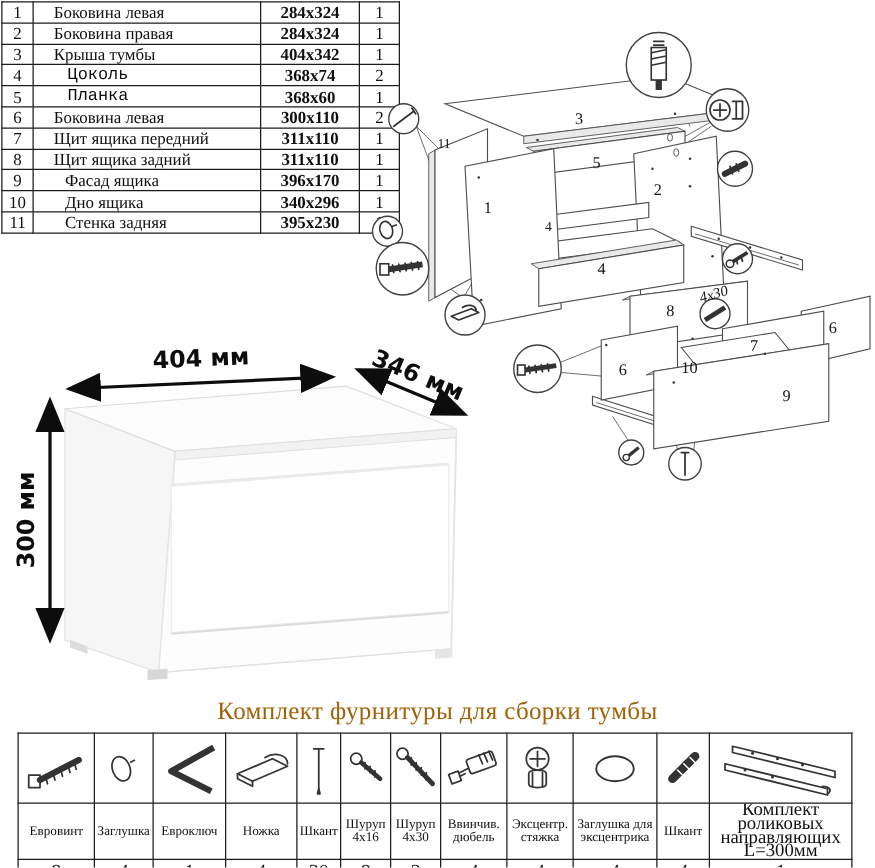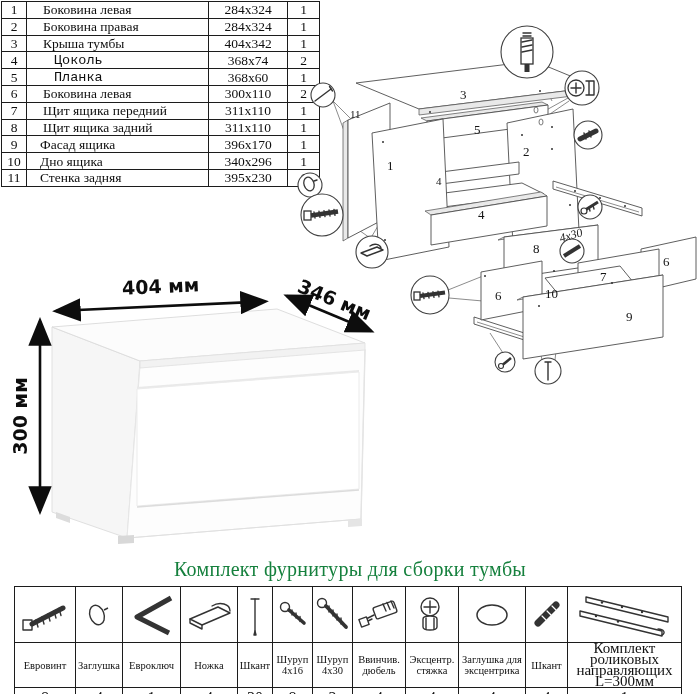--- a/index.html
+++ b/index.html
@@ -8,23 +8,23 @@
     font-family:"Liberation Serif", serif;color:#111;overflow:hidden;
   }
   
   .parts-table{position:absolute;left:1px;top:1px;border-collapse:collapse;background:#fff;}
   .parts-table td{
     border:1.6px solid #1c1c1c;font-size:13.5px;line-height:15px;height:15.8px;
     padding:0 2px;white-space:nowrap;color:#0f0f0f;
   }
   .parts-table td.c-num{width:24px;text-align:center;padding:0;}
   .parts-table td.c-name{width:152px;text-align:left;padding-left:16px;}
-  .parts-table td.c-size{width:74px;text-align:center;}
+  .parts-table td.c-size{width:74px;text-align:center;font-weight:bold;}
   .parts-table td.c-qty{width:27px;text-align:center;}
-  .parts-table tr.ind1 td.c-name{padding-left:13px;}
+  .parts-table tr.ind1 td.c-name{padding-left:25px;}
   .parts-table tr.ind2 td.c-name{padding-left:27px;font-family:Liberation Mono, monospace;}
 
   
   .exploded{position:absolute;left:290px;top:0px;width:410px;height:450px;}
   .render3d{position:absolute;left:10px;top:270px;width:380px;height:300px;}
 
   svg .panel{fill:#ffffff;stroke:#4d4d4d;stroke-width:0.9;}
   svg .edge{fill:#e9e9e9;stroke:#4d4d4d;stroke-width:0.7;}
   svg .lead{stroke:#5a5a5a;stroke-width:0.7;fill:none;}
   svg .leadd{stroke:#5a5a5a;stroke-width:0.7;fill:none;stroke-dasharray:3 2.5;}
@@ -33,21 +33,21 @@
   svg .hwgf{fill:#333;stroke:none;}
   svg .dot{fill:#333;stroke:none;}
   svg text.pl{font-family:"Liberation Serif",serif;font-size:13px;fill:#141414;}
   svg text.pls{font-family:"Liberation Serif",serif;font-size:11px;fill:#141414;}
   svg text.note{font-family:"Liberation Serif",serif;font-style:italic;font-size:12px;fill:#141414;}
   svg text.dim{font-family:"DejaVu Sans",sans-serif;font-weight:bold;font-size:19px;fill:#0d0d0d;}
   svg .dimline{stroke:#0d0d0d;stroke-width:2.6;fill:none;}
 
   
   .hw-title{position:absolute;left:0;top:558px;width:700px;text-align:center;
-    font-size:20px;letter-spacing:0.3px;color:#15803d;}
+    font-size:20px;letter-spacing:0.3px;color:#a16207;}
   .hw-table{position:absolute;left:14px;top:586px;border-collapse:collapse;table-layout:fixed;background:#fff;}
   .hw-table td{border:1.7px solid #1c1c1c;text-align:center;vertical-align:middle;padding:0;overflow:hidden;}
   .hw-table td.icon-cell{height:55px;}
   .hw-table td.label-cell{height:27px;font-size:10.5px;line-height:11px;white-space:pre-line;margin-top:24px;}
   .hw-table td.qty-cell{height:19px;font-size:16px;}
   .hw-table svg{display:block;margin:0 auto;}
 </style>
 </head>
 <body>
 

